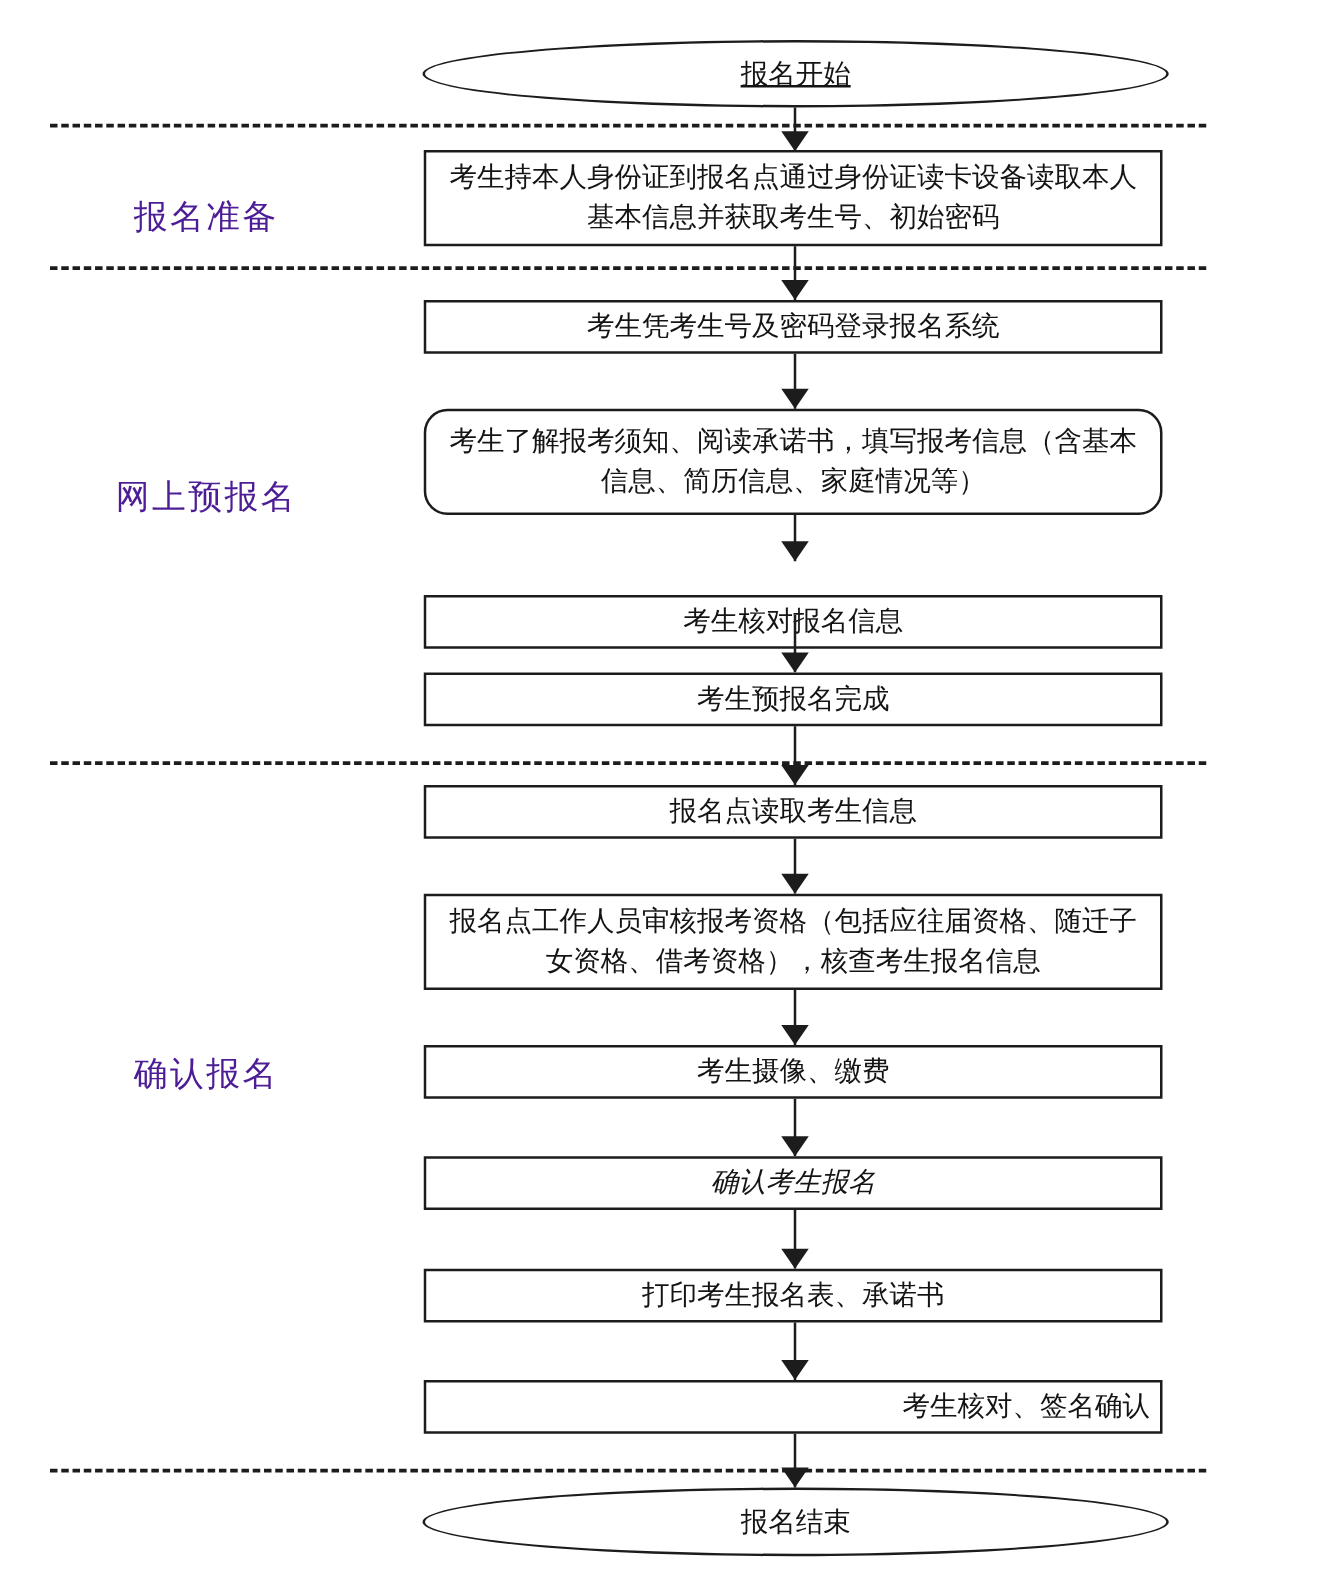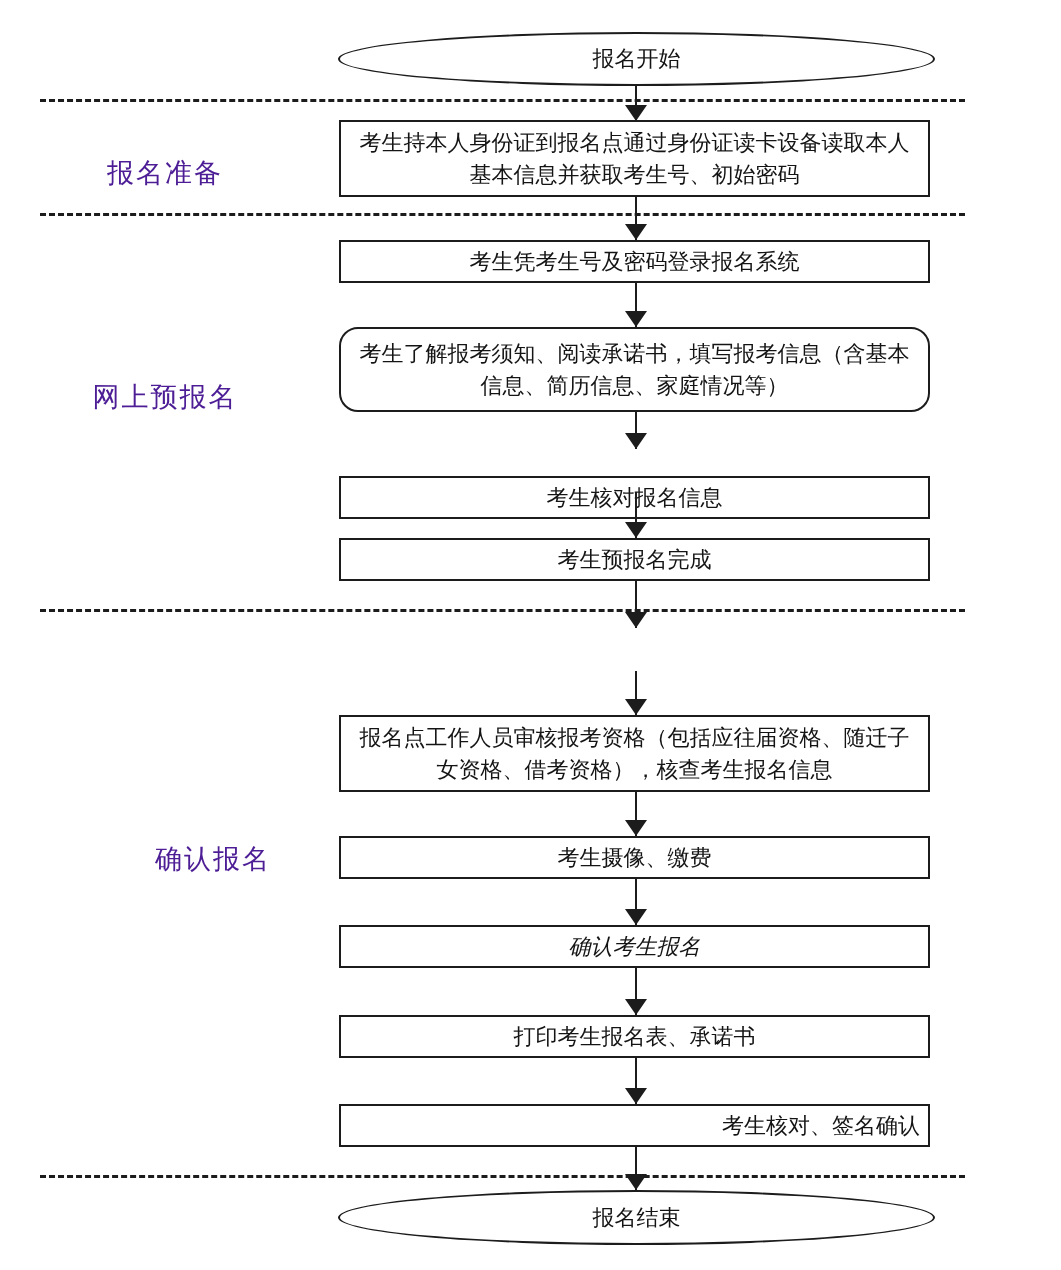--- a/index.html
+++ b/index.html
@@ -93,21 +93,21 @@
     border-left: 11px solid transparent;
     border-right: 11px solid transparent;
     border-top: 16px solid #1c1c1c;
   }
 </style>
 </head>
 <body>
 
 <div id="page">
 
-  <div class="terminator" style="top:32px; height:54px;">
+  <div class="terminator" style="top:32px; height:54px;text-decoration:underline;">
     <span>报名开始</span>
   </div>
 
   <div class="connector" style="top:86px; height:34px;"></div>
   <div class="arrowhead" style="top:105px;"></div>
 
   <div class="divider" style="top:99px;"></div>
 
   <div class="stage-label" style="top:155px;">报名准备</div>
 
@@ -145,22 +145,25 @@
 
   <div class="node" style="top:538px; height:43px;">
     <span class="txt">考生预报名完成</span>
   </div>
 
   <div class="connector" style="top:581px; height:47px;"></div>
   <div class="arrowhead" style="top:612px;"></div>
 
   <div class="divider" style="top:609px;"></div>
 
-  <div class="stage-label" style="top:841px;padding-left:48px;">确认报名</div>
-
+  <div class="stage-label" style="top:841px;">确认报名</div>
+
+  <div class="node" style="top:628px; height:43px;">
+    <span class="txt">报名点读取考生信息</span>
+  </div>
 
   <div class="connector" style="top:671px; height:44px;"></div>
   <div class="arrowhead" style="top:699px;"></div>
 
   <div class="node" style="top:715px; height:77px;">
     <span class="txt">报名点工作人员审核报考资格（包括应往届资格、随迁子女资格、借考资格），核查考生报名信息</span>
   </div>
 
   <div class="connector" style="top:792px; height:44px;"></div>
   <div class="arrowhead" style="top:820px;"></div>

